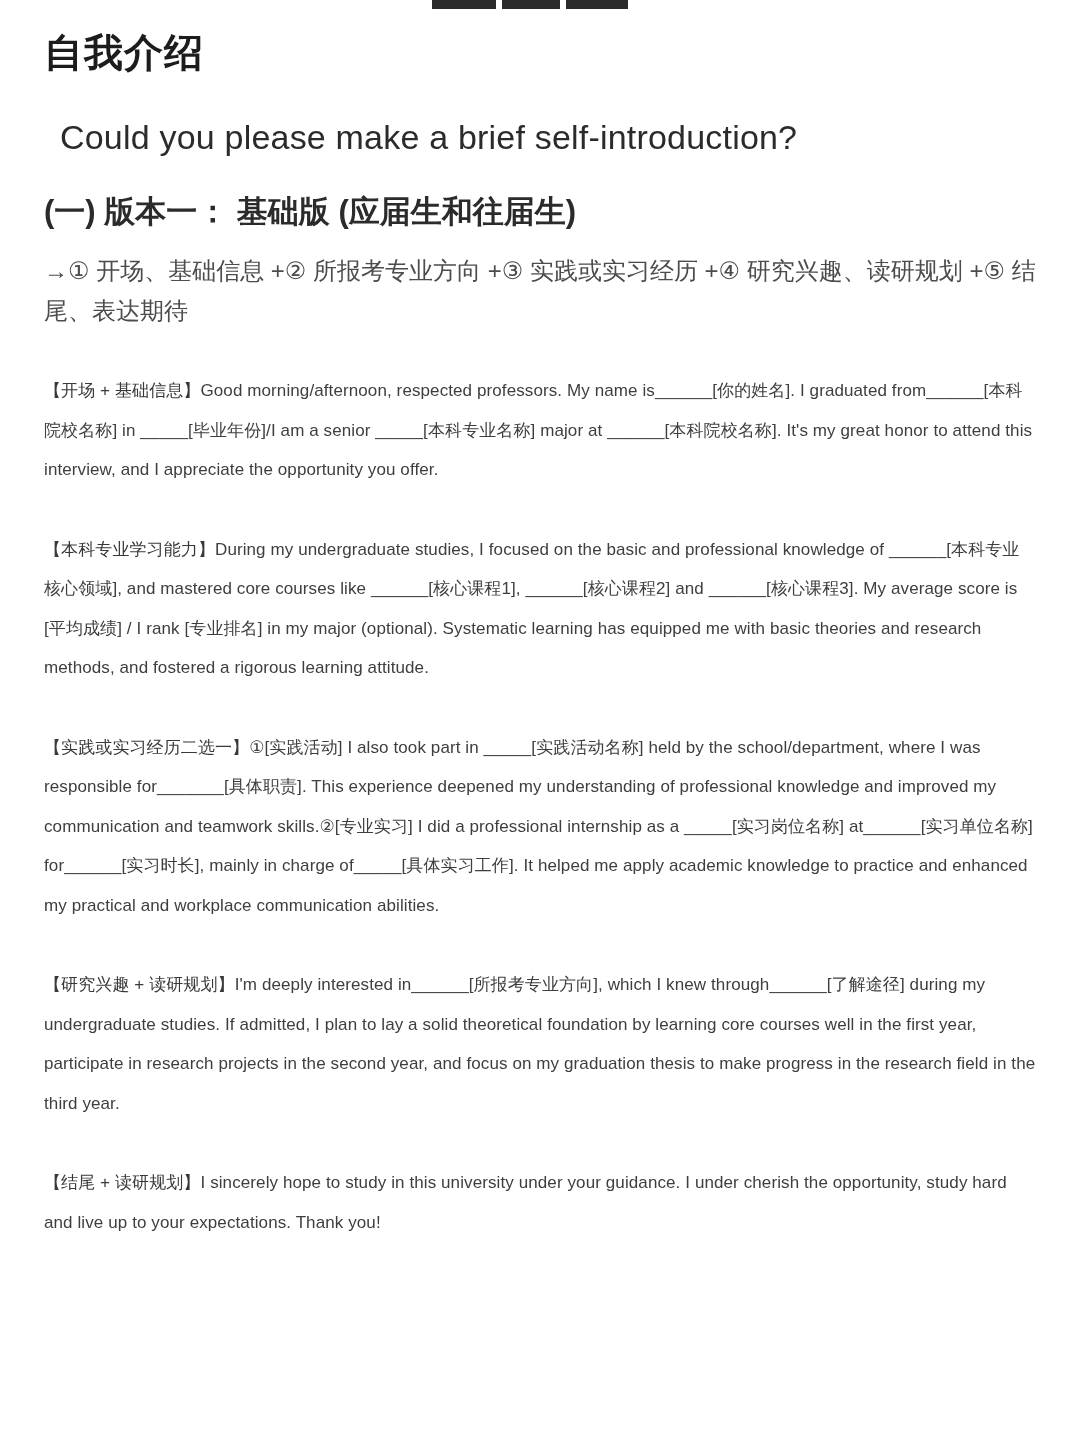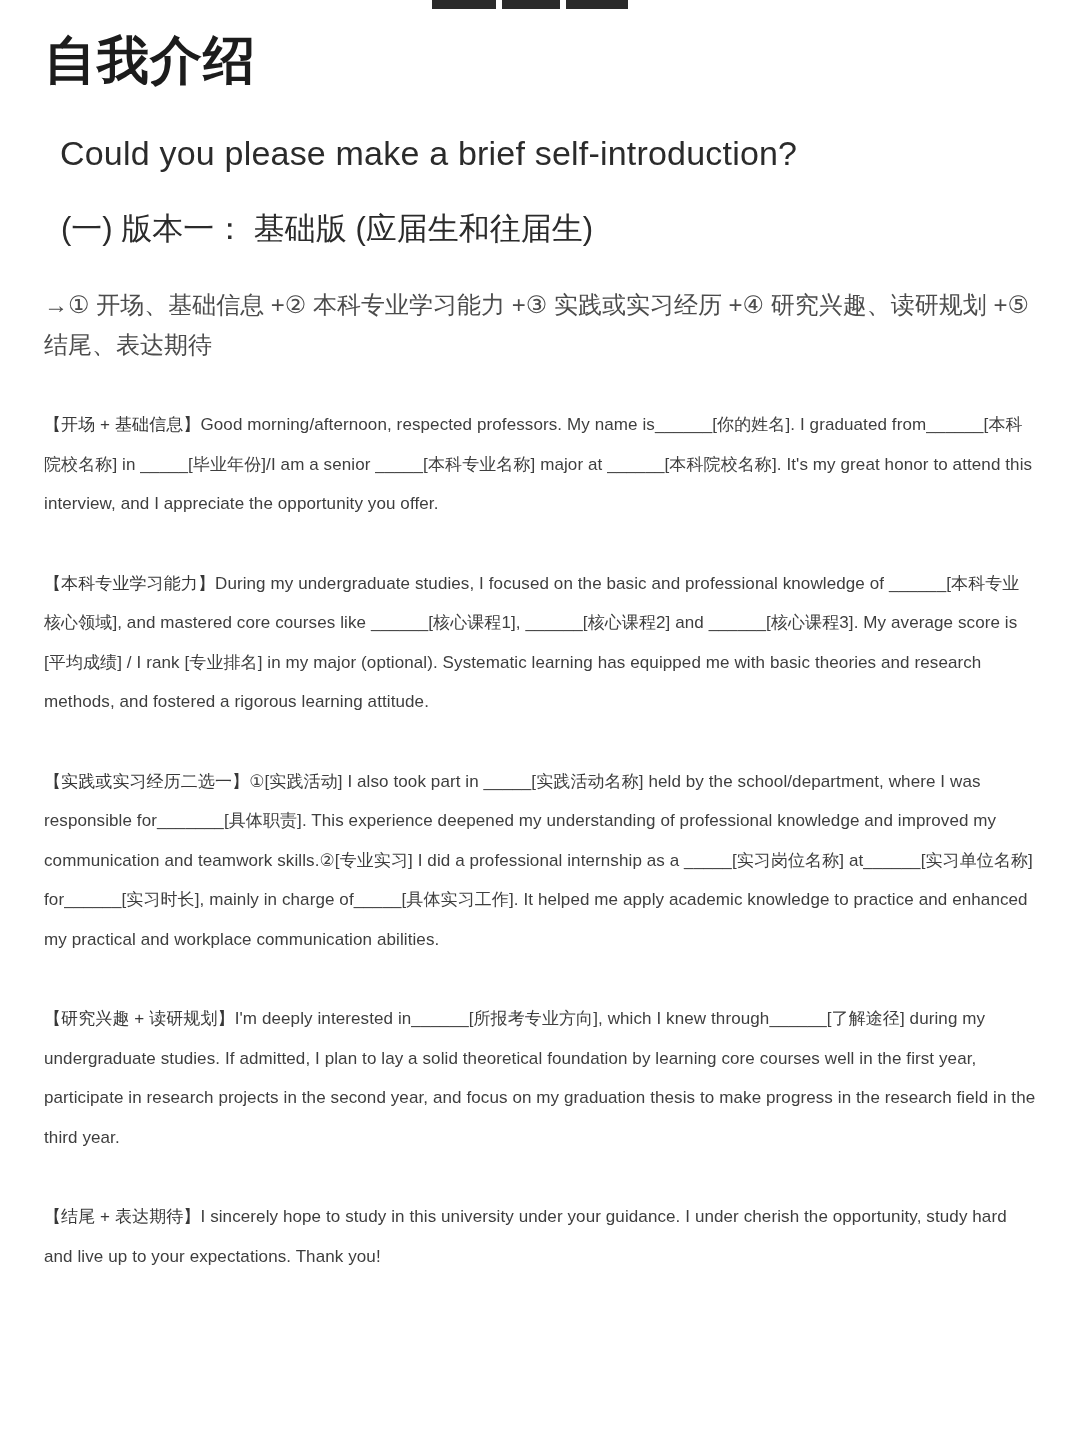--- a/index.html
+++ b/index.html
@@ -35,38 +35,38 @@
     height: 9px;
     display: inline-block;
   }
   .frag-a { width: 64px; }
   .frag-b { width: 58px; }
   .frag-c { width: 62px; }
 
   h1.doc-title {
     margin: 0;
     padding-top: 26px;
-    font-size: 52px;
+    font-size: 39px;
     font-weight: 700;
     color: #1c1c1c;
     letter-spacing: 1px;
   }
   h2.doc-subtitle {
     margin: 16px;
     padding-top: 22px;
     font-size: 34px;
     font-weight: 400;
     color: #2b2b2b;
     letter-spacing: 0.2px;
   }
   h3.doc-section {
-    margin: 17px;
+    margin: 0;
     padding-top: 18px;
     font-size: 31px;
-    font-weight: 400;
+    font-weight: 700;
     color: #2b2b2b;
   }
   p.outline {
     margin: 0;
     padding-top: 18px;
     font-size: 24px;
     line-height: 40px;
     color: #4c4c4c;
   }
   p.body-para {
@@ -92,25 +92,25 @@
     <span class="frag frag-b"></span>
     <span class="frag frag-c"></span>
   </div>
 
   <h1 class="doc-title">自我介绍</h1>
 
   <h2 class="doc-subtitle">Could you please make a brief self-introduction?</h2>
 
   <h3 class="doc-section">(一) 版本一： 基础版 (应届生和往届生)</h3>
 
-  <p class="outline">→① 开场、基础信息 +② 本科专业学习能力 +③ 实践或实习经历 +④ 研究兴趣、读研规划 +⑤ 结尾、表达期待</p>
+  <p class="outline">→① 开场、基础信息 +② 所报考专业方向 +③ 实践或实习经历 +④ 研究兴趣、读研规划 +⑤ 结尾、表达期待</p>
 
   <p class="body-para"><span class="para-label">【开场 + 基础信息】</span><span>Good morning/afternoon, respected professors. My name is______[你的姓名]. I graduated from______[本科院校名称] in _____[毕业年份]/I am a senior _____[本科专业名称] major at ______[本科院校名称]. It's my great honor to attend this interview, and I appreciate the opportunity you offer.</span></p>
 
   <p class="body-para"><span class="para-label">【本科专业学习能力】</span><span>During my undergraduate studies, I focused on the basic and professional knowledge of ______[本科专业核心领域], and mastered core courses like ______[核心课程1], ______[核心课程2] and ______[核心课程3]. My average score is [平均成绩] / I rank [专业排名] in my major (optional). Systematic learning has equipped me with basic theories and research methods, and fostered a rigorous learning attitude.</span></p>
 
   <p class="body-para"><span class="para-label">【实践或实习经历二选一】</span><span>①[实践活动] I also took part in _____[实践活动名称] held by the school/department, where I was responsible for_______[具体职责]. This experience deepened my understanding of professional knowledge and improved my communication and teamwork skills.②[专业实习] I did a professional internship as a _____[实习岗位名称] at______[实习单位名称] for______[实习时长], mainly in charge of_____[具体实习工作]. It helped me apply academic knowledge to practice and enhanced my practical and workplace communication abilities.</span></p>
 
   <p class="body-para"><span class="para-label">【研究兴趣 + 读研规划】</span><span>I'm deeply interested in______[所报考专业方向], which I knew through______[了解途径] during my undergraduate studies. If admitted, I plan to lay a solid theoretical foundation by learning core courses well in the first year, participate in research projects in the second year, and focus on my graduation thesis to make progress in the research field in the third year.</span></p>
 
-  <p class="body-para"><span class="para-label">【结尾 + 表达期待】</span><span>I sincerely hope to study in this university under your guidance. I under cherish the opportunity, study hard and live up to your expectations. Thank you!</span></p>
+  <p class="body-para"><span class="para-label">【结尾 + 读研规划】</span><span>I sincerely hope to study in this university under your guidance. I under cherish the opportunity, study hard and live up to your expectations. Thank you!</span></p>
 
 </div>
 
 </body></html>

